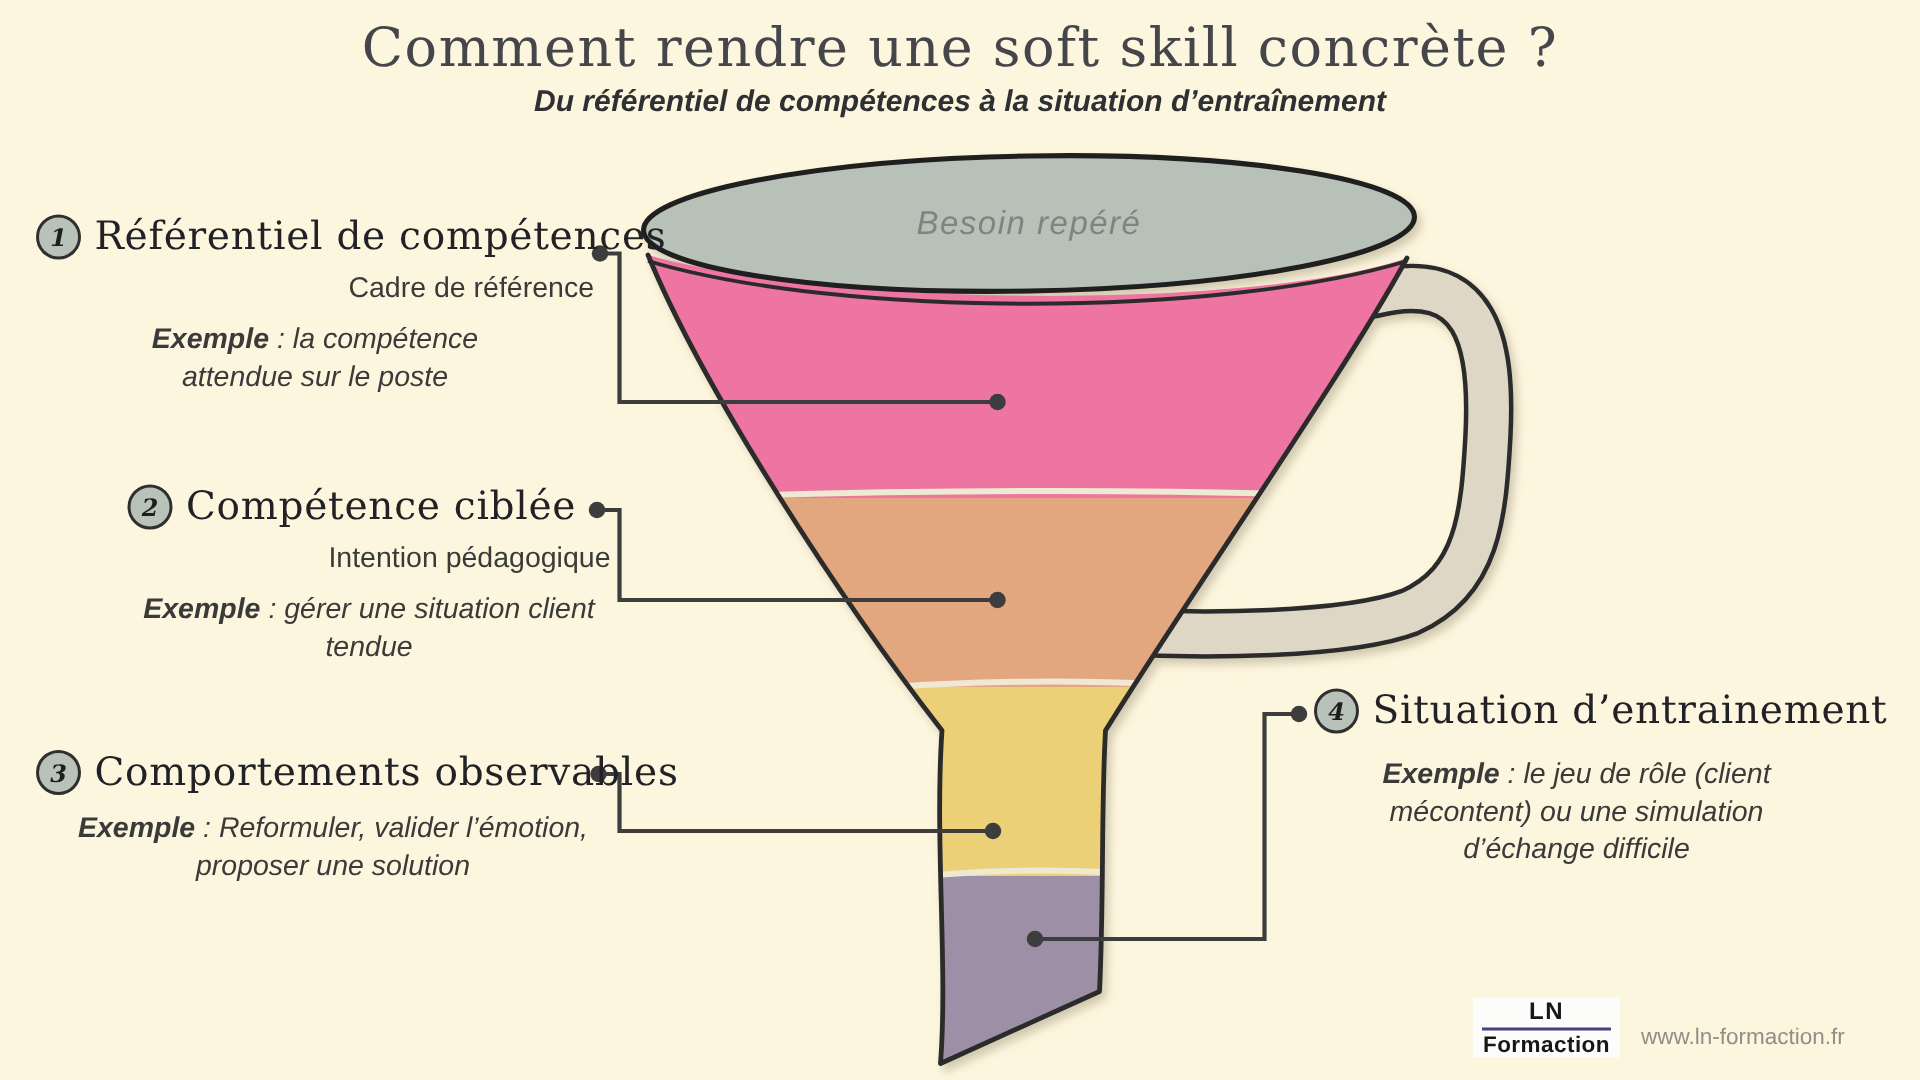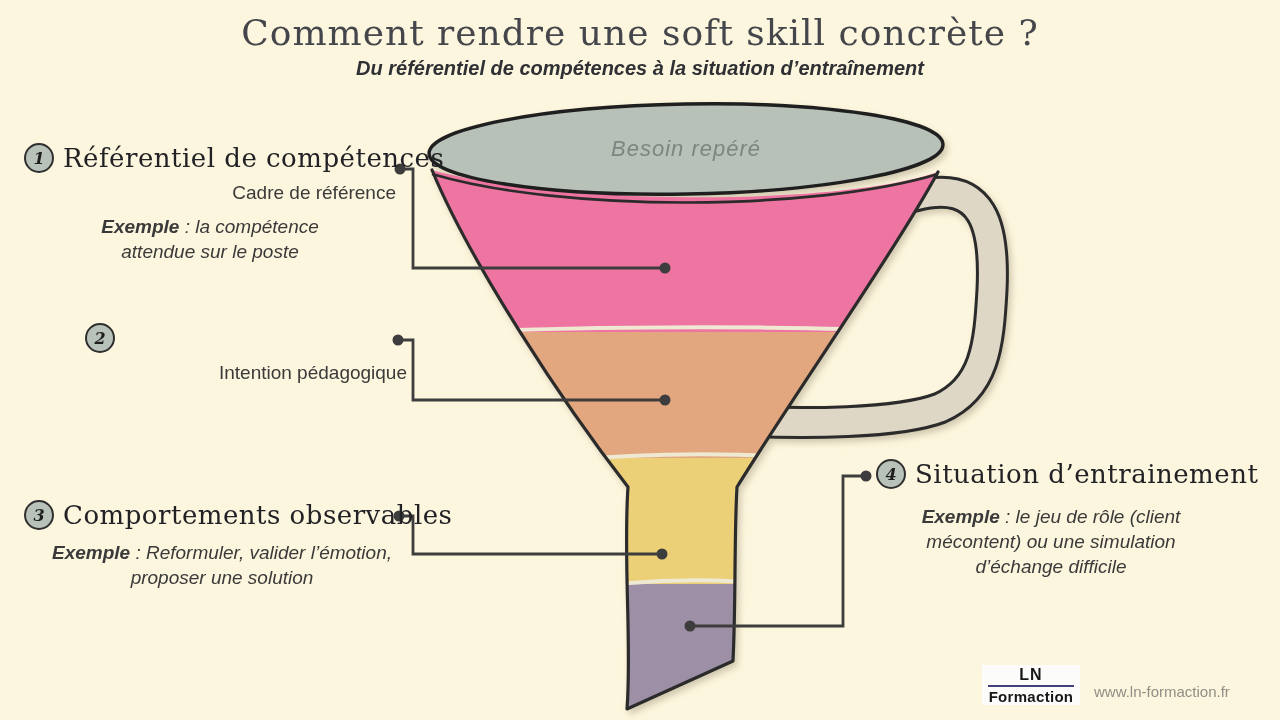--- a/index.html
+++ b/index.html
@@ -186,22 +186,24 @@
       <span class="badge">1</span>
       <h2 class="step-title">Référentiel de compétences</h2>
     </div>
     <p class="step-sub">Cadre de référence</p>
     <p class="step-example"><strong>Exemple</strong><em> : la compétence attendue sur le poste</em></p>
   </section>
 
   <section class="step step-2">
     <div class="step-head">
       <span class="badge">2</span>
+      <h2 class="step-title">Compétence ciblée</h2>
     </div>
     <p class="step-sub">Intention pédagogique</p>
+    <p class="step-example"><strong>Exemple</strong><em> : gérer une situation client tendue</em></p>
   </section>
 
   <section class="step step-3">
     <div class="step-head">
       <span class="badge">3</span>
       <h2 class="step-title">Comportements observables</h2>
     </div>
     <p class="step-example"><strong>Exemple</strong><em> : Reformuler, valider l’émotion, proposer une solution</em></p>
   </section>
 

